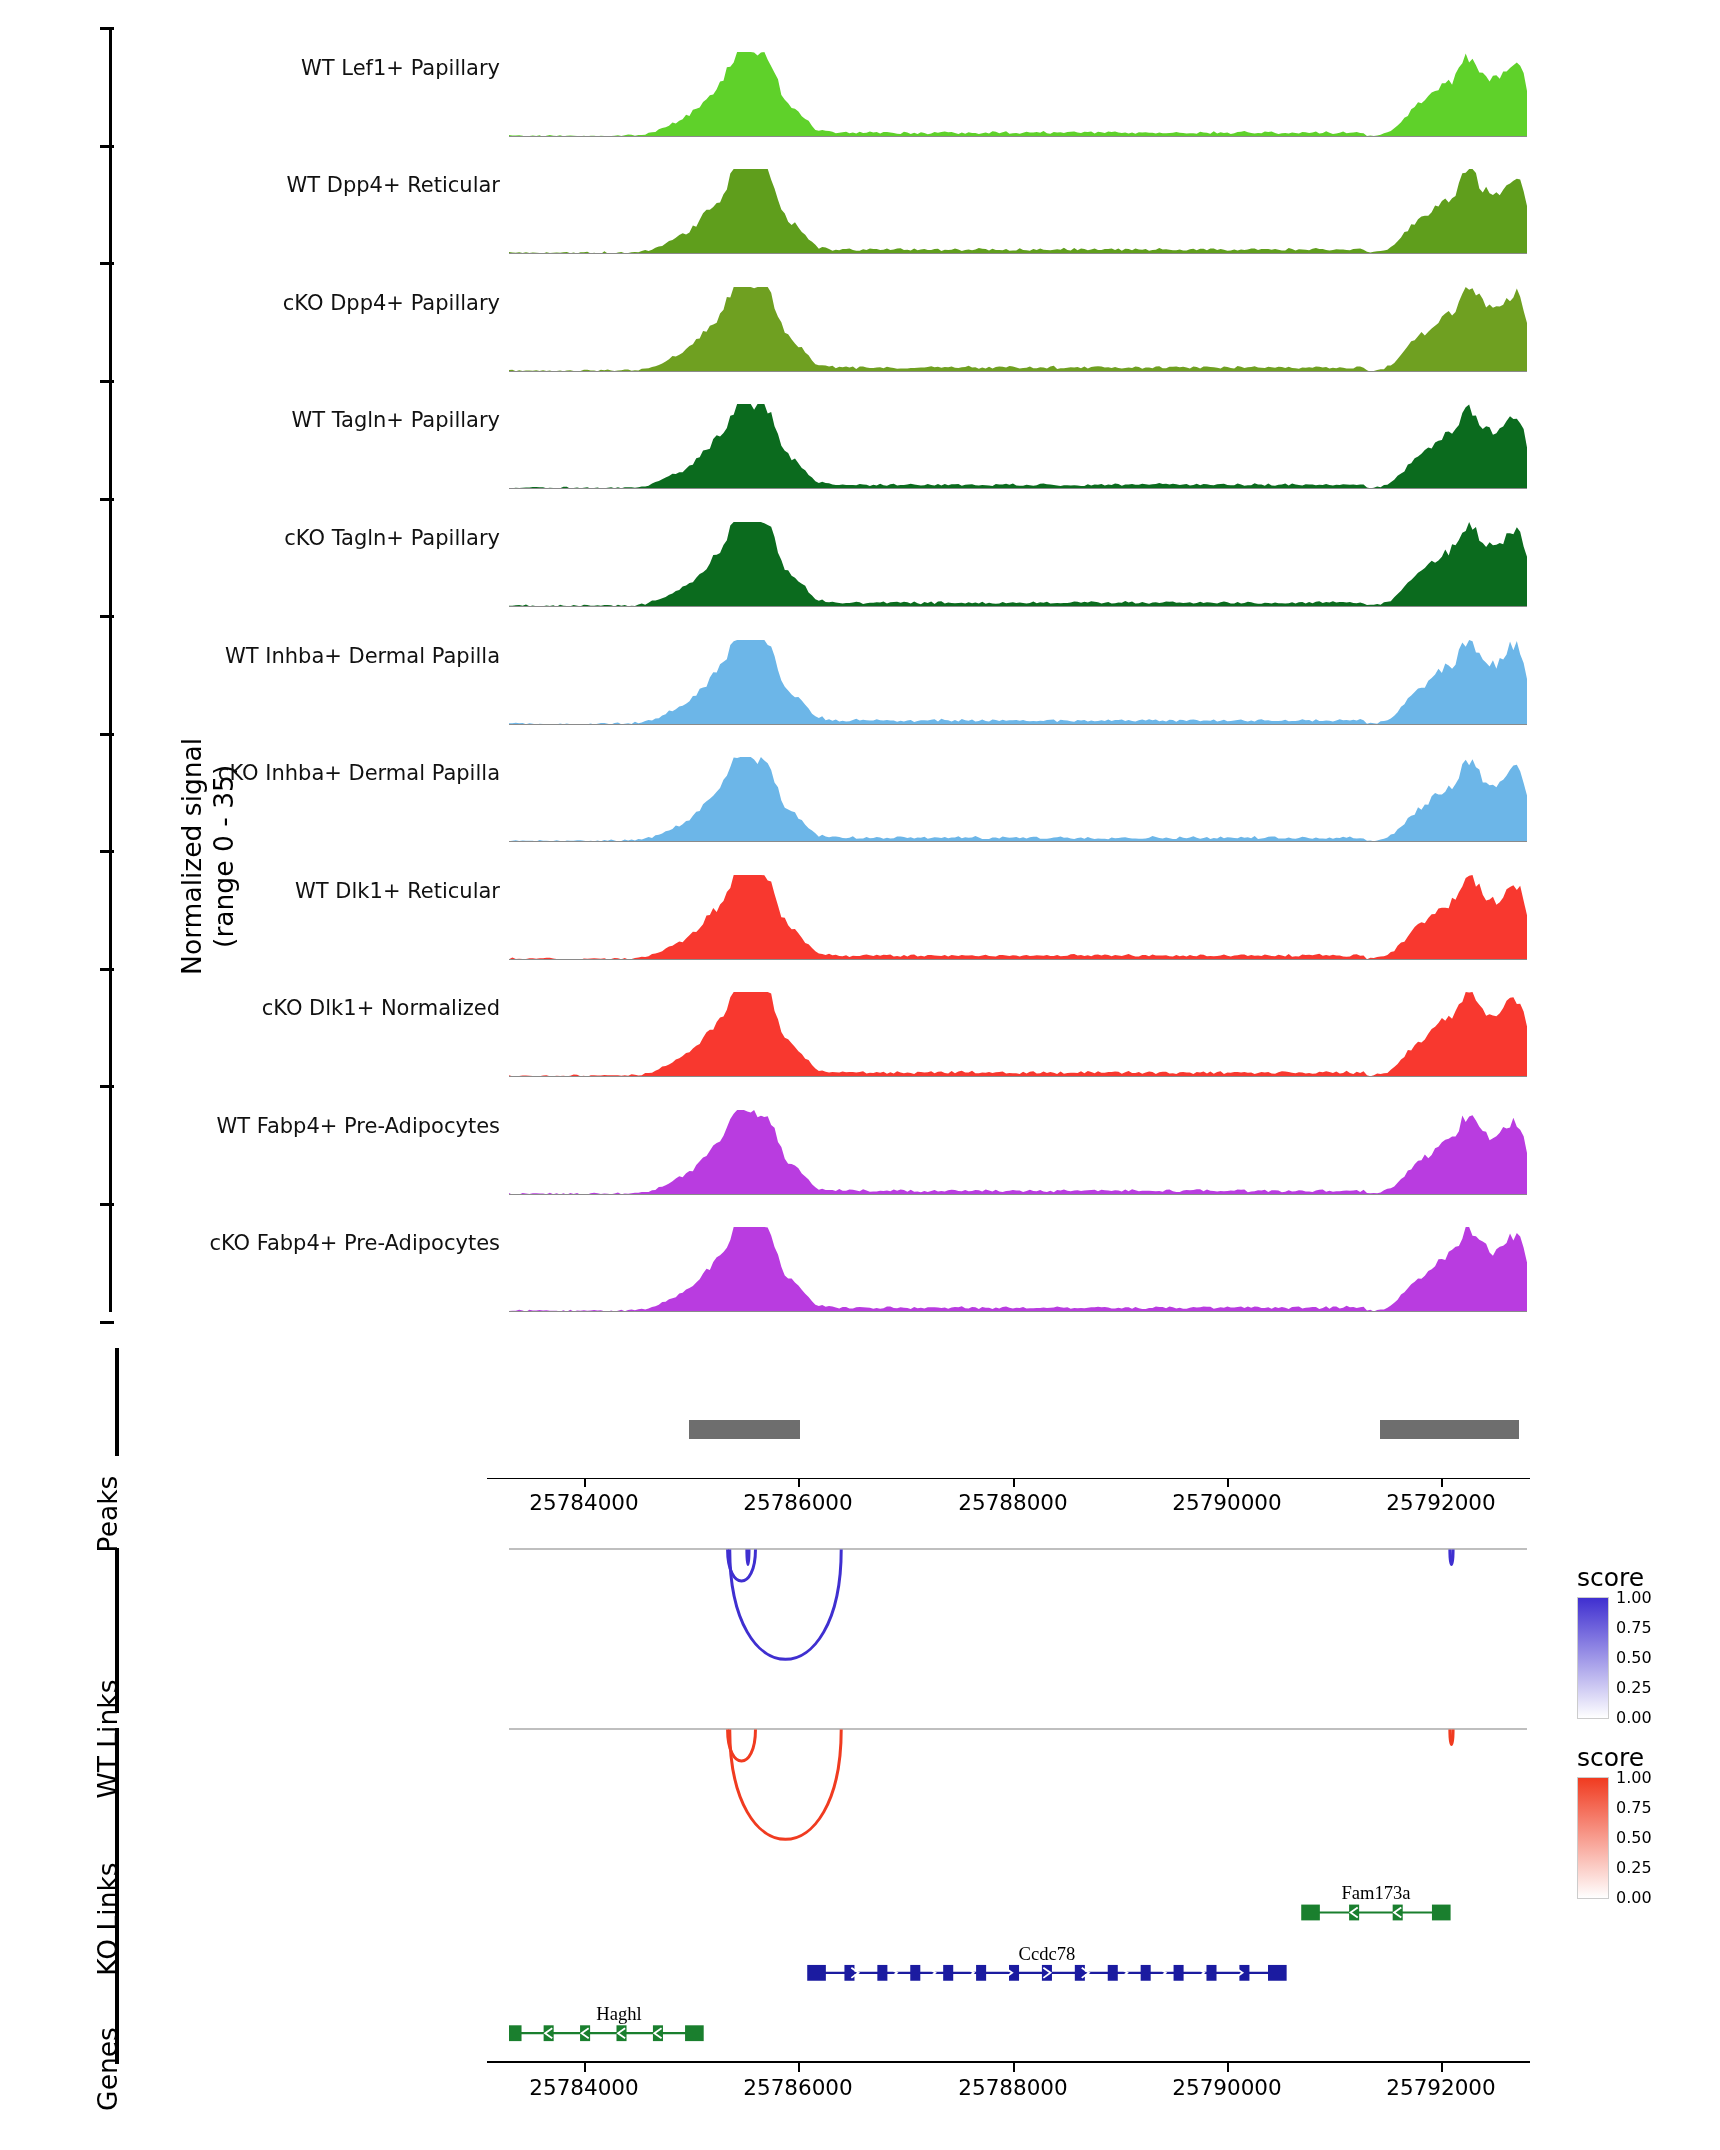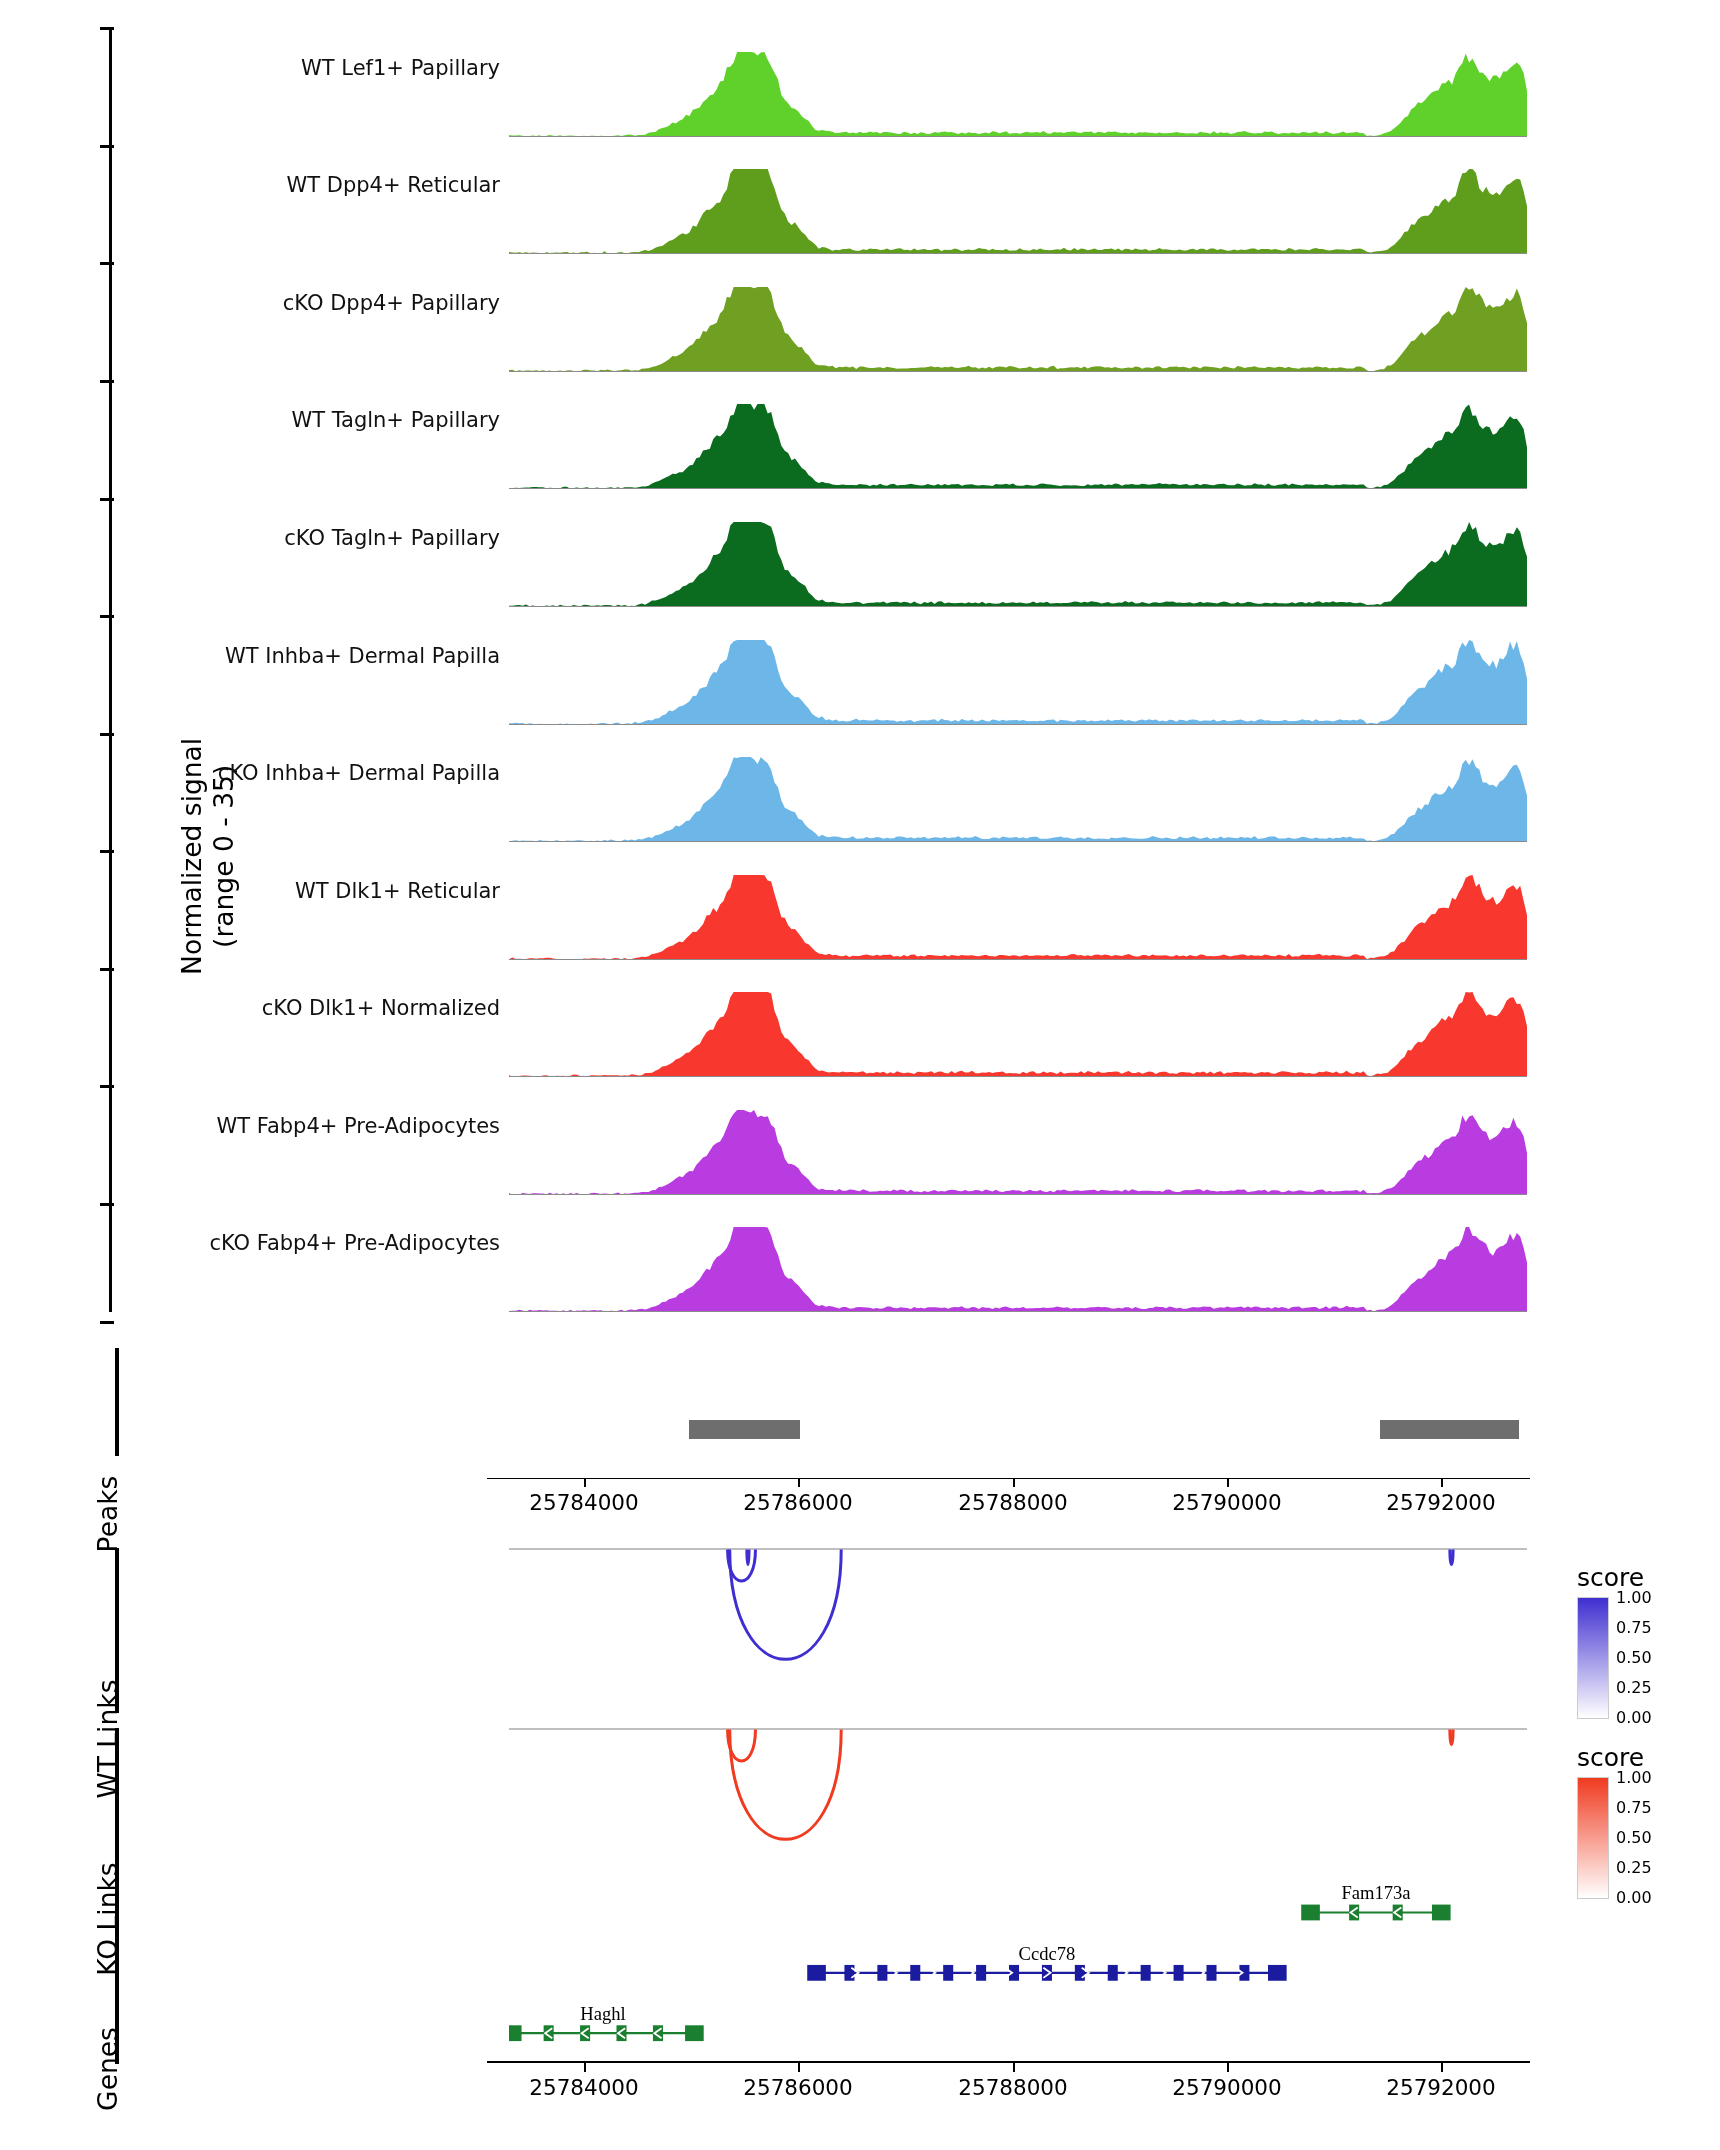--- a/index.html
+++ b/index.html
@@ -264,21 +264,21 @@
       </div>
     </div>
   </div>
 
   <div id="genes-block">
     <div id="genes-axis"></div>
     <div class="vlabel" id="ylab-genes" style="transform:rotate(-90deg) translate(-50%,0);">Genes</div>
     <div class="gene-area" id="gene-area">
         <div class="gene-name" style="left: 867px; top: 4.3px;">Fam173a</div>
         <div class="gene-name" style="left: 538px; top: 65px;">Ccdc78</div>
-        <div class="gene-name" style="left: 94px; top: 125px;">Haghl</div>
+        <div class="gene-name" style="left: 110px; top: 125px;">Haghl</div>
         <svg viewBox="0 0 1420 270" preserveAspectRatio="none">
           <line x1="1118.0631578947368" x2="1300.421052631579" y1="48" y2="48" stroke="#1A7F2E" stroke-width="3"></line>
           <rect x="1105.0631578947368" y="37" width="26" height="22" fill="#1A7F2E"></rect>
           <rect x="1171.8491228070175" y="37" width="14" height="22" fill="#1A7F2E"></rect>
           <rect x="1232.6350877192983" y="37" width="14" height="22" fill="#1A7F2E"></rect>
           <rect x="1287.421052631579" y="37" width="26" height="22" fill="#1A7F2E"></rect>
           <path d="M1183.8491228070175,41 L1173.8491228070175,48 L1183.8491228070175,55" fill="none" stroke="#ffffff" stroke-width="2.5"></path>
           <path d="M1244.6350877192983,41 L1234.6350877192983,48 L1244.6350877192983,55" fill="none" stroke="#ffffff" stroke-width="2.5"></path>
           <line x1="428.9894736842105" x2="1071.7263157894736" y1="132" y2="132" stroke="#1B1BA0" stroke-width="3"></line>
           <rect x="415.9894736842105" y="121" width="26" height="22" fill="#1B1BA0"></rect>

